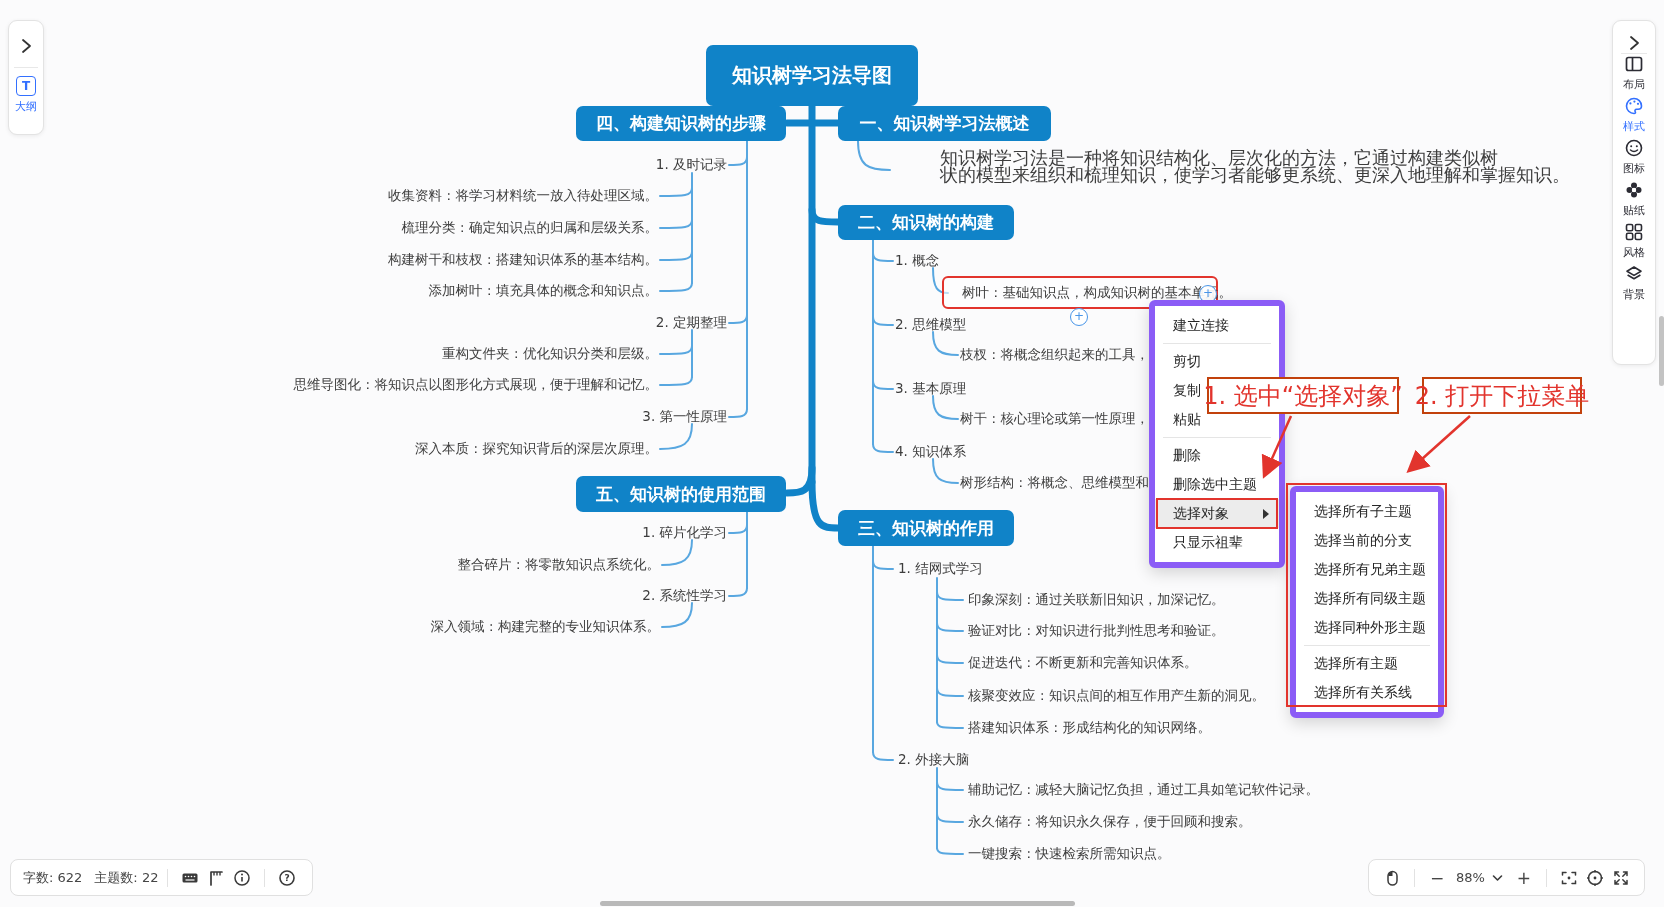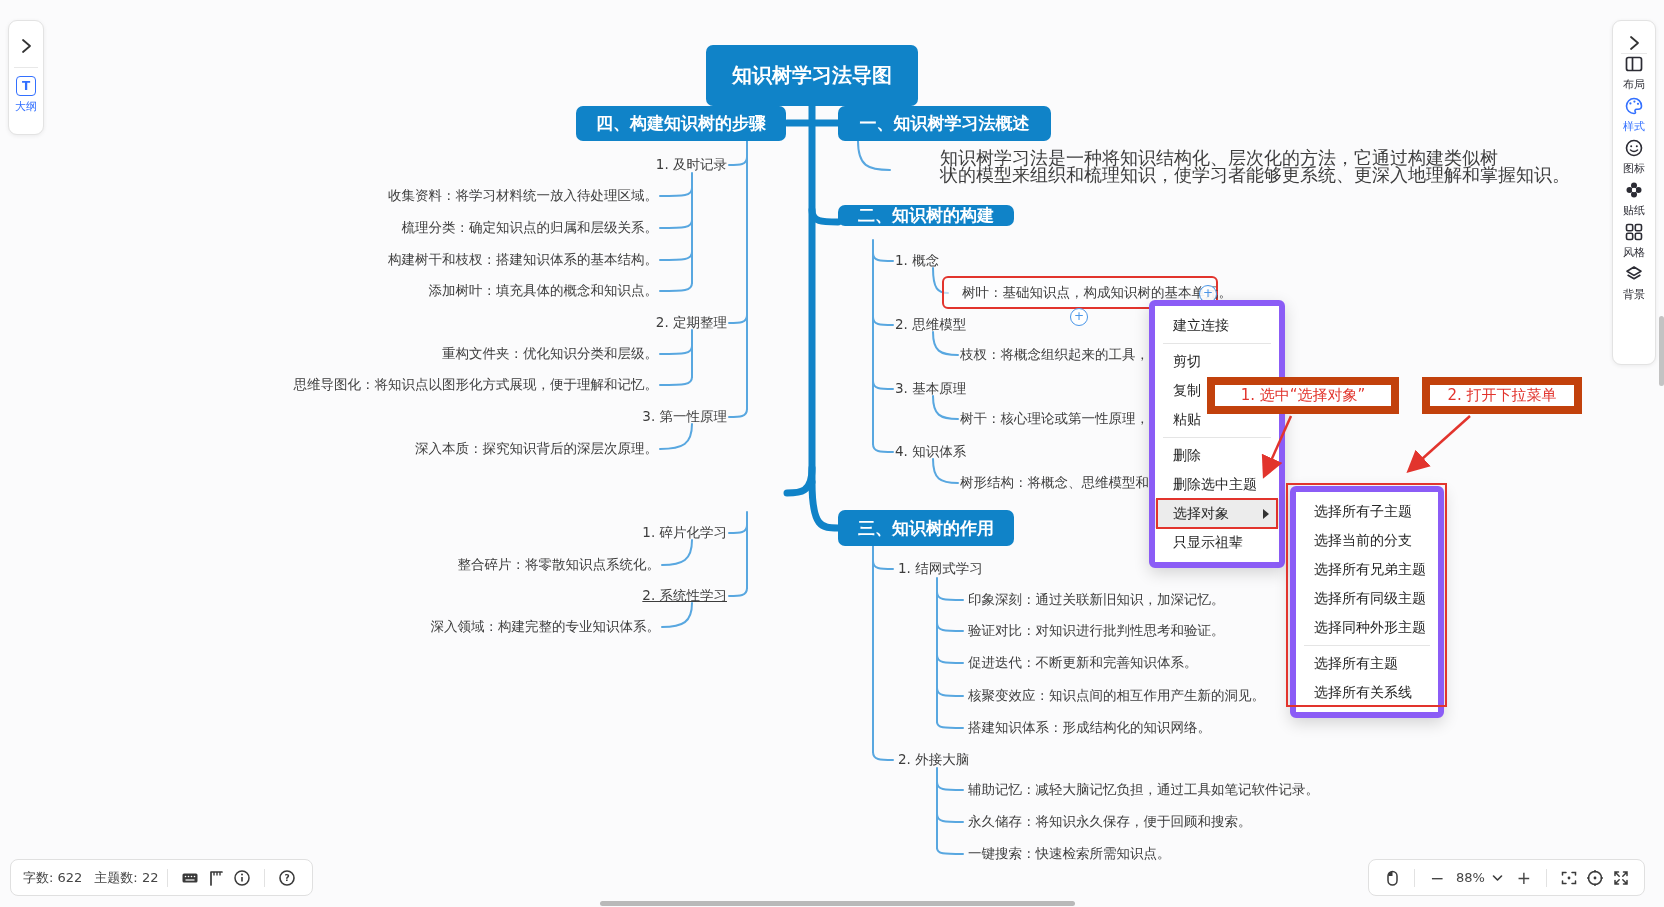--- a/index.html
+++ b/index.html
@@ -11,21 +11,21 @@
   .txt{position:absolute;color:#3d3d3d;font-size:13.5px;white-space:nowrap;z-index:3;}
   .txt.sm{font-size:18px;line-height:17px;margin-left:44px;}
   .panel{position:absolute;background:#fff;border:1px solid #e3e3e3;border-radius:9px;
          box-shadow:0 1px 4px rgba(0,0,0,.07);box-sizing:border-box;z-index:20;}
   .menu{position:absolute;background:#fff;border:6px solid #8b5cf6;border-radius:6px;
         box-shadow:0 5px 16px rgba(0,0,0,.16);padding:5px 0;box-sizing:border-box;z-index:10;}
   .mi{height:29px;line-height:29px;padding-left:18px;font-size:14px;color:#262626;position:relative;cursor:default;}
   .mi.hl{background:#ececec;}
   .msep{height:1px;background:#e5e5e5;margin:3px 8px;}
   .sel-outline{position:absolute;left:1px;right:1px;top:-1px;bottom:-1px;border:2px solid #e2342d;pointer-events:none;}
-  .redbox{position:absolute;border:8px solid #c2410c;background:#fff;color:#e2342d;font-size:15px;
+  .redbox{position:absolute;border:2px solid #c2410c;background:#fff;color:#e2342d;font-size:24px;
           display:flex;align-items:center;justify-content:center;white-space:nowrap;z-index:13;box-sizing:border-box;}
   .plus-badge{position:absolute;width:16px;height:16px;border:1.4px solid #4a96e8;border-radius:50%;
               background:rgba(255,255,255,.92);color:#4a96e8;font-size:12px;line-height:14px;text-align:center;z-index:4;}
   .side-item{display:flex;flex-direction:column;align-items:center;gap:3px;font-size:11px;color:#2c2c34;cursor:pointer;}
   .side-item.active{color:#3370ff;}
   .bar{position:absolute;background:#fff;border:1px solid #e0e0e0;border-radius:8px;display:flex;
        align-items:center;box-sizing:border-box;z-index:20;color:#454545;font-size:13px;}
   .vdiv{width:1px;height:18px;background:#e2e2e2;margin:0 9px;}
   .ibtn{display:flex;align-items:center;justify-content:center;width:26px;height:26px;cursor:pointer;}
   .hsb{position:absolute;height:5px;background:#b9b9b9;border-radius:3px;z-index:25;}
@@ -96,42 +96,43 @@
       <path d="M 937 768 L 937 848"></path>
       <path d="M 937 782 C 937 790, 944 790, 963 790"></path>
       <path d="M 937 814 C 937 822, 944 822, 963 822"></path>
       <path d="M 937 848 C 937 854, 944 854, 963 854"></path>
     </g>
   </svg>
 
   <div class="box" style="left:706px;top:45px;width:212px;height:61px;font-size:20px;">知识树学习法导图</div>
   <div class="box" style="left:576px;top:106px;width:210px;height:35px;font-size:17px;">四、构建知识树的步骤</div>
   <div class="box" style="left:838px;top:106px;width:213px;height:35px;font-size:17px;">一、知识树学习法概述</div>
-  <div class="box" style="left:838px;top:205px;width:176px;height:21px;font-size:17px;">二、知识树的构建</div>
+  <div class="box" style="left:838px;top:205px;width:176px;height:35px;font-size:17px;">二、知识树的构建</div>
+  <div class="box" style="left:576px;top:476px;width:210px;height:36px;font-size:17px;">五、知识树的使用范围</div>
   <div class="box" style="left:838px;top:510px;width:176px;height:36px;font-size:17px;">三、知识树的作用</div>
 
   <div class="txt sm" style="left:896px;top:149px;">
     <div>知识树学习法是一种将知识结构化、层次化的方法，它通过构建类似树</div>
     <div>状的模型来组织和梳理知识，使学习者能够更系统、更深入地理解和掌握知识。</div>
   </div>
 
   <div class="txt" style="right:937px;top:156px;">1. 及时记录</div>
   <div class="txt" style="right:1006px;top:187px;">收集资料：将学习材料统一放入待处理区域。</div>
   <div class="txt" style="right:1006px;top:219px;">梳理分类：确定知识点的归属和层级关系。</div>
   <div class="txt" style="right:1006px;top:251px;">构建树干和枝杈：搭建知识体系的基本结构。</div>
   <div class="txt" style="right:1006px;top:282px;">添加树叶：填充具体的概念和知识点。</div>
   <div class="txt" style="right:937px;top:314px;">2. 定期整理</div>
   <div class="txt" style="right:1006px;top:345px;">重构文件夹：优化知识分类和层级。</div>
   <div class="txt" style="right:1006px;top:376px;">思维导图化：将知识点以图形化方式展现，便于理解和记忆。</div>
   <div class="txt" style="right:937px;top:408px;">3. 第一性原理</div>
   <div class="txt" style="right:1006px;top:440px;">深入本质：探究知识背后的深层次原理。</div>
 
   <div class="txt" style="right:937px;top:524px;">1. 碎片化学习</div>
   <div class="txt" style="right:1004px;top:556px;">整合碎片：将零散知识点系统化。</div>
-  <div class="txt" style="right:937px;top:587px;text-decoration:underline;">2. 系统性学习</div>
+  <div class="txt" style="right:937px;top:587px;">2. 系统性学习</div>
   <div class="txt" style="right:1004px;top:618px;">深入领域：构建完整的专业知识体系。</div>
 
   <div class="txt" style="left:895px;top:252px;">1. 概念</div>
   <div class="abs" style="left:942px;top:276px;width:276px;height:33px;border:2px solid #e2342d;border-radius:6px;background:rgba(255,255,255,.6);box-sizing:border-box;display:flex;align-items:center;padding-left:18px;z-index:3;">
     <span class="txt" style="position:static;">树叶：基础知识点，构成知识树的基本单元。</span>
   </div>
   <div class="plus-badge" style="left:1199px;top:285px;">+</div>
   <div class="plus-badge" style="left:1070px;top:308px;">+</div>
   <div class="txt" style="left:895px;top:316px;">2. 思维模型</div>
   <div class="txt" style="left:960px;top:346px;">枝杈：将概念组织起来的工具，帮</div>

